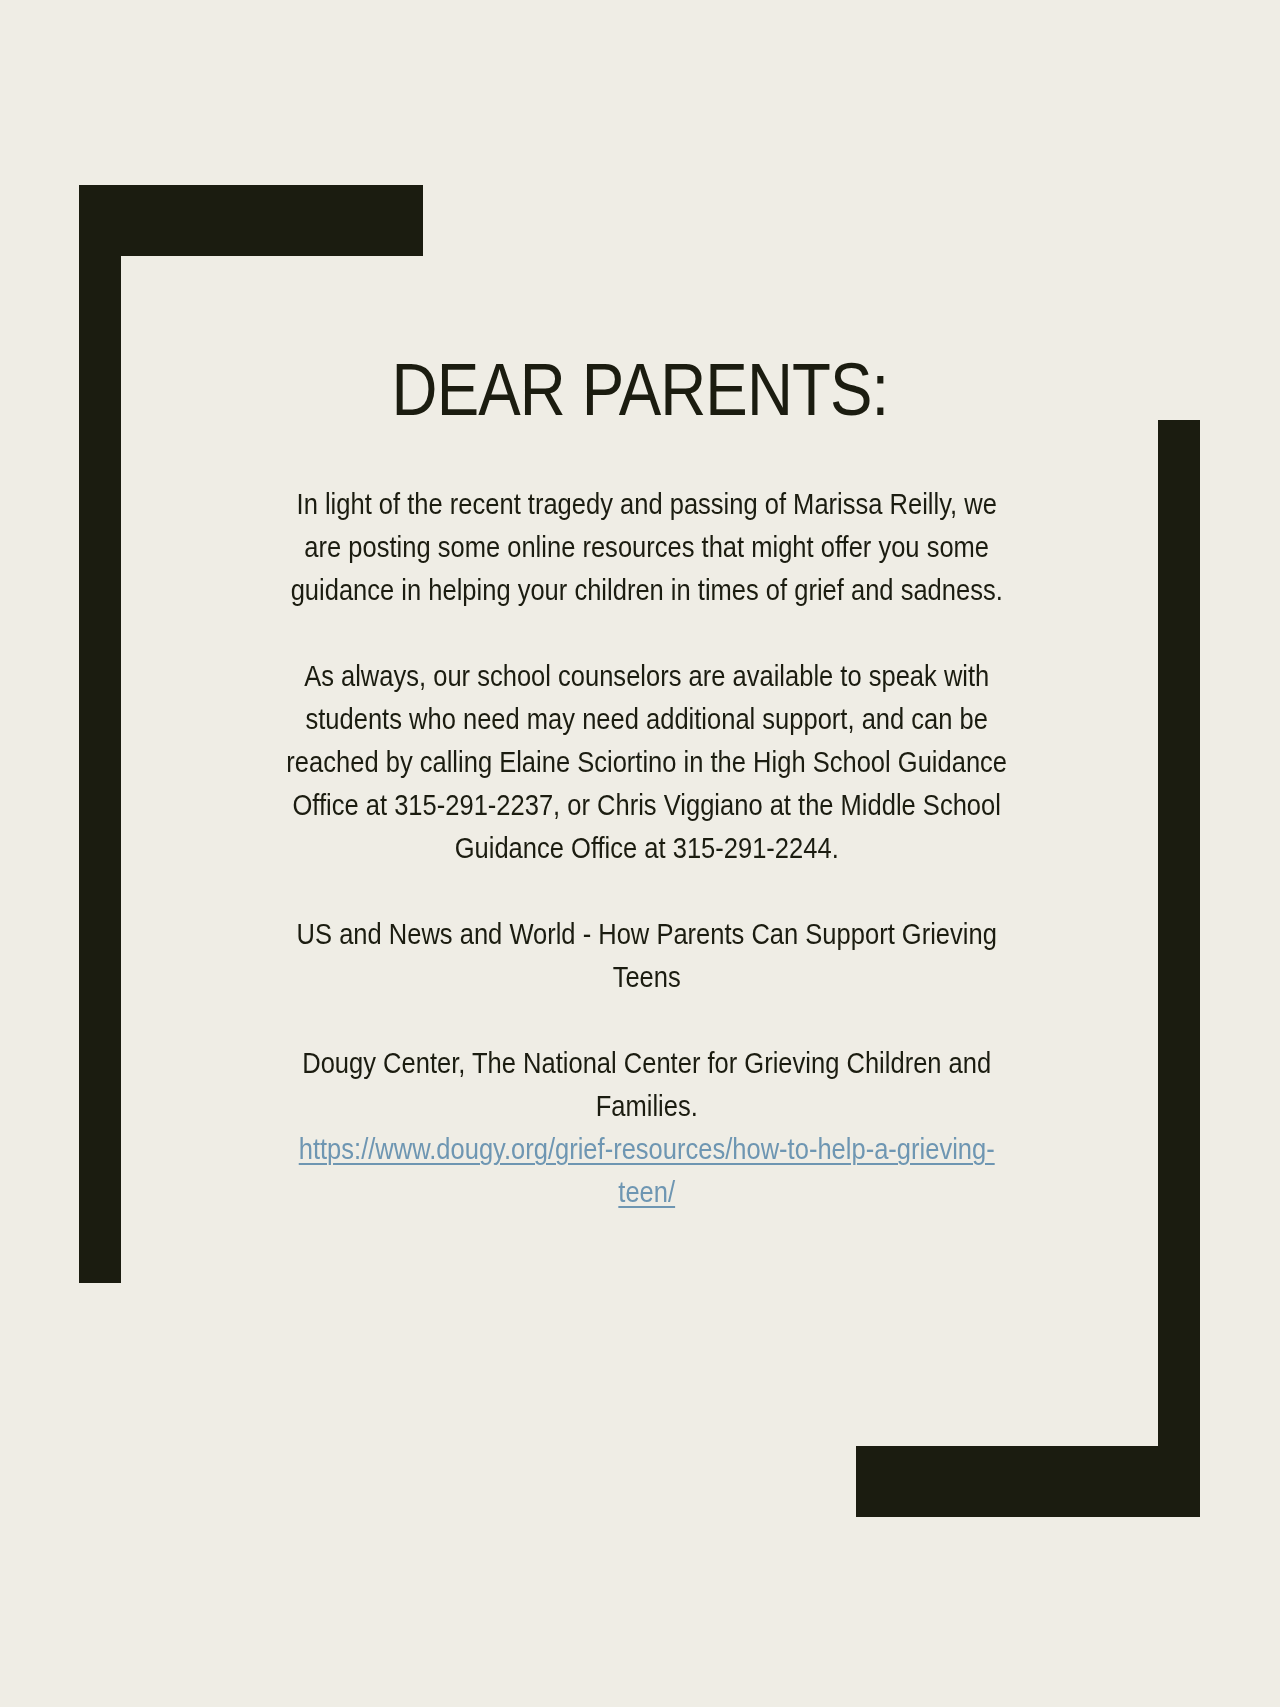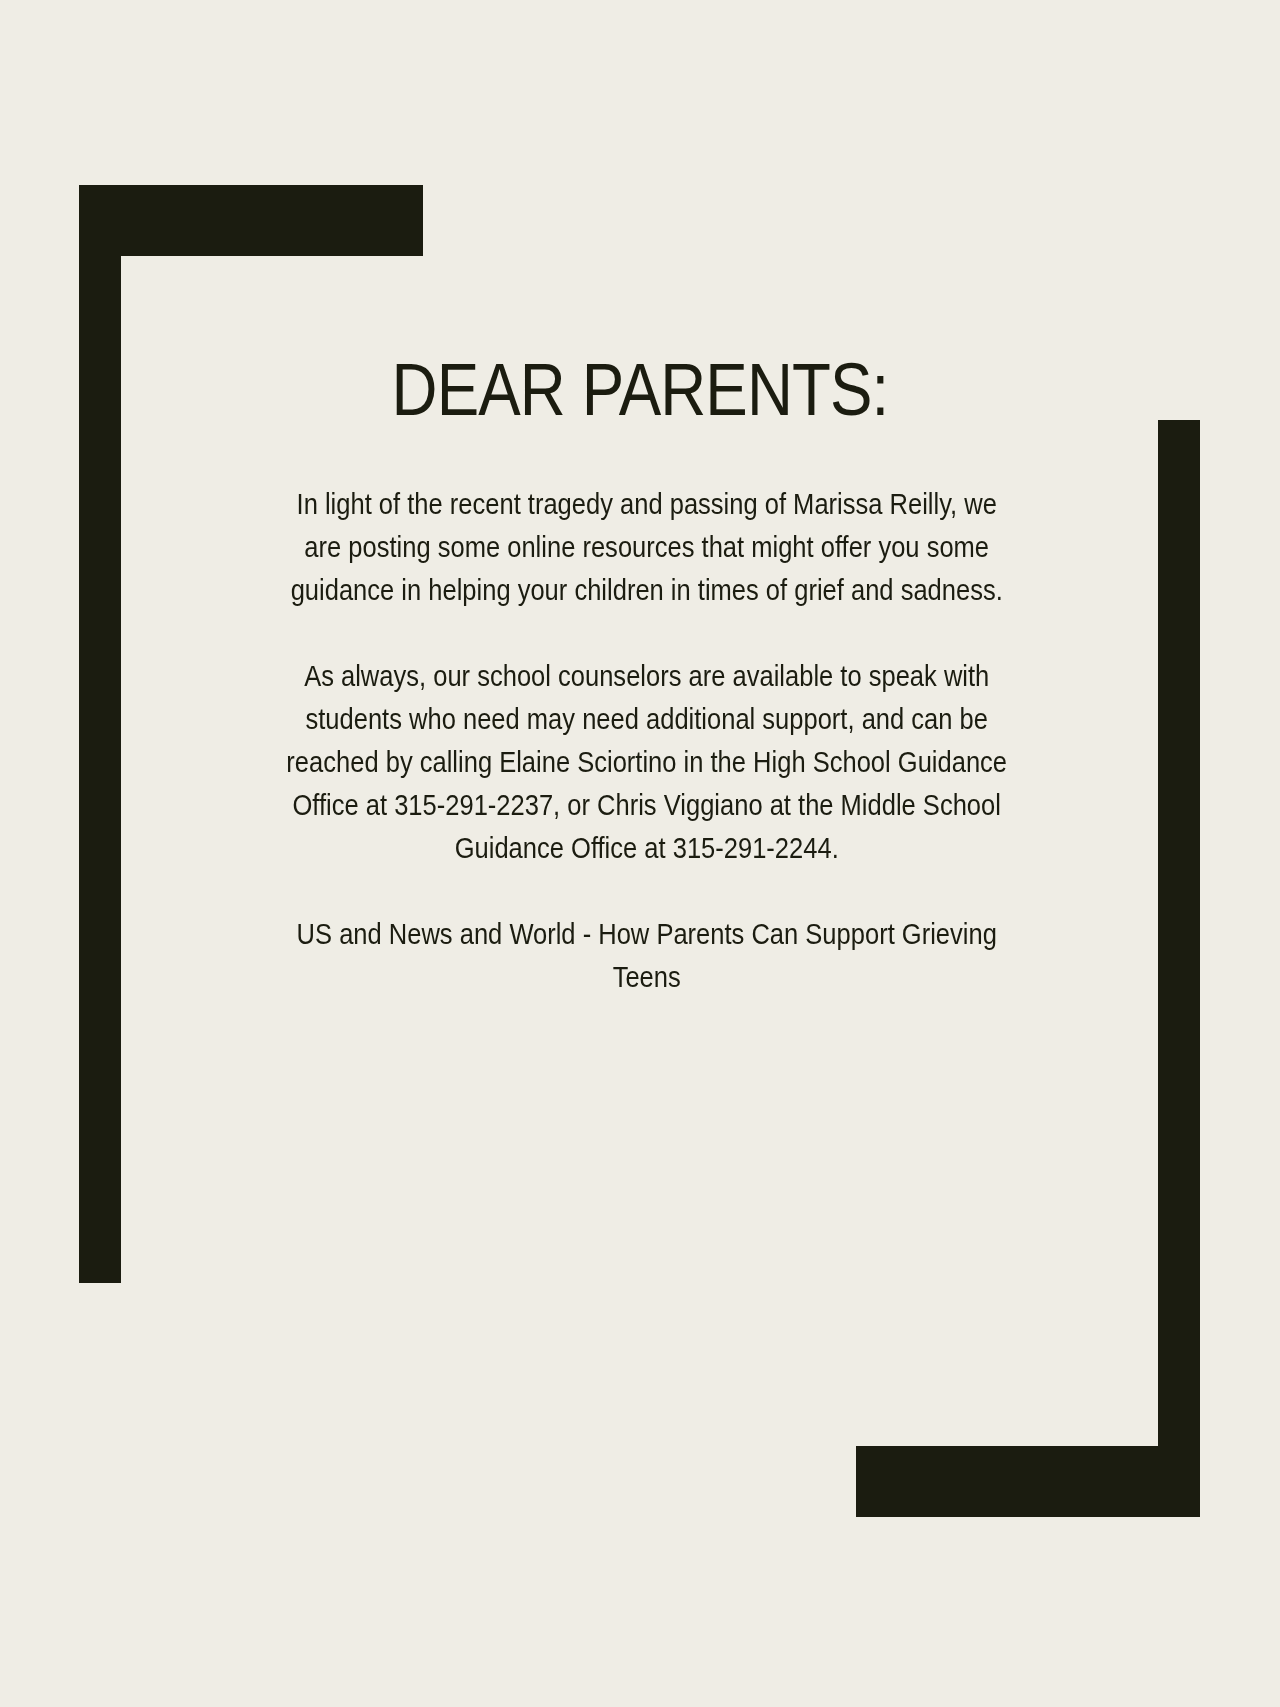--- a/index.html
+++ b/index.html
@@ -87,13 +87,21 @@
     <span class="line">reached by calling Elaine Sciortino in the High School Guidance</span>
     <span class="line">Office at  315-291-2237, or Chris Viggiano at the Middle School</span>
     <span class="line">Guidance Office at 315-291-2244.</span>
   </div>
 
   <div class="para">
     <span class="line">US and News and World - How Parents Can Support Grieving</span>
     <span class="line">Teens</span>
   </div>
 
+  <div class="para">
+    <span class="line">Dougy Center, The National Center for Grieving Children and</span>
+    <span class="line">Families.</span>
+    <div>
+      <span class="line"><a class="link-line">https://www.dougy.org/grief-resources/how-to-help-a-grieving-</a></span>
+      <span class="line"><a class="link-line">teen/</a></span>
+    </div>
+  </div>
 </div>
 
 </body></html>

